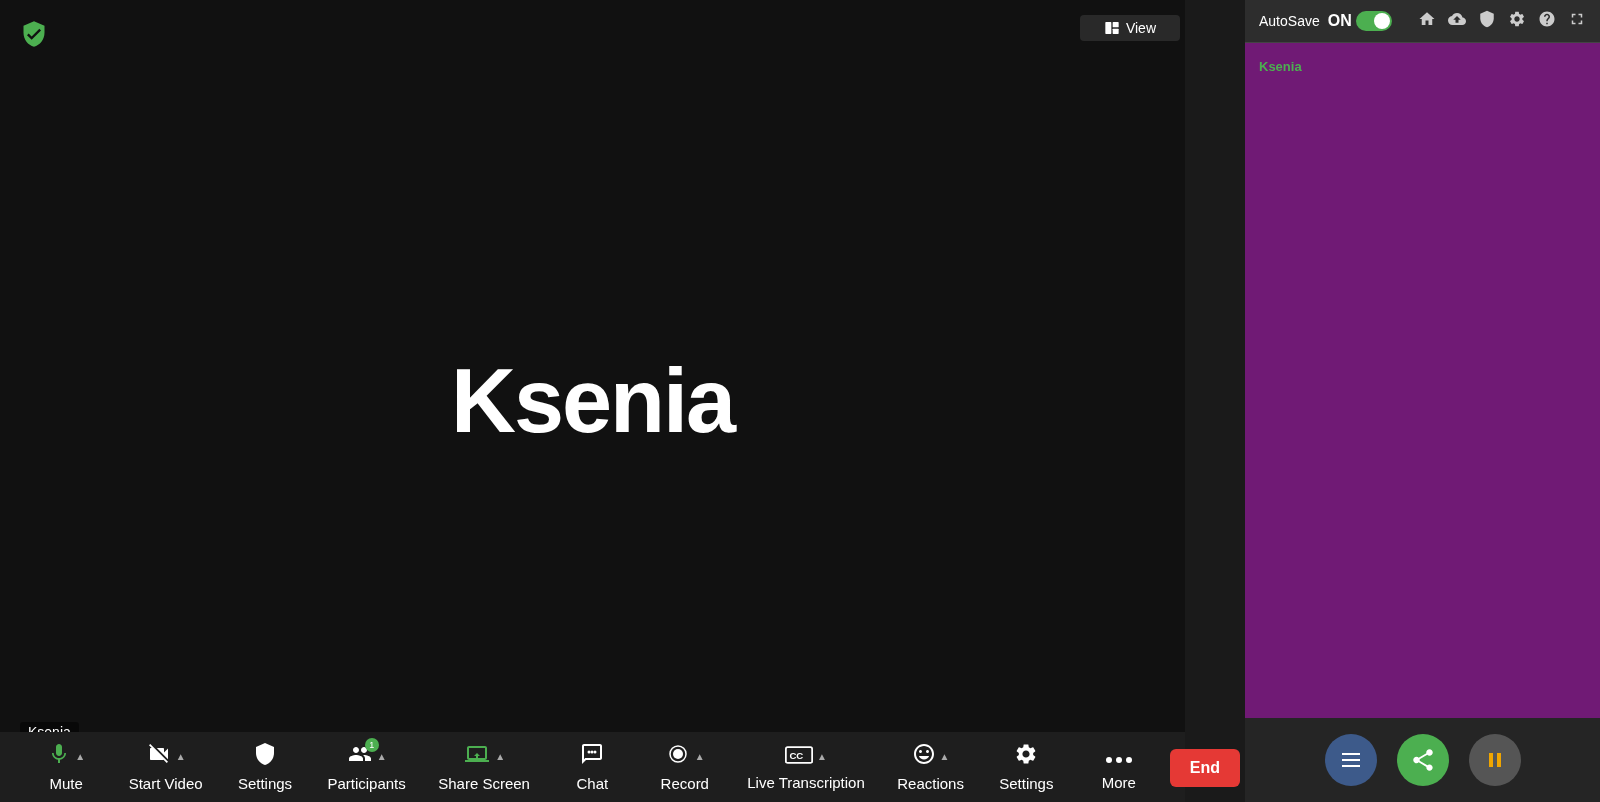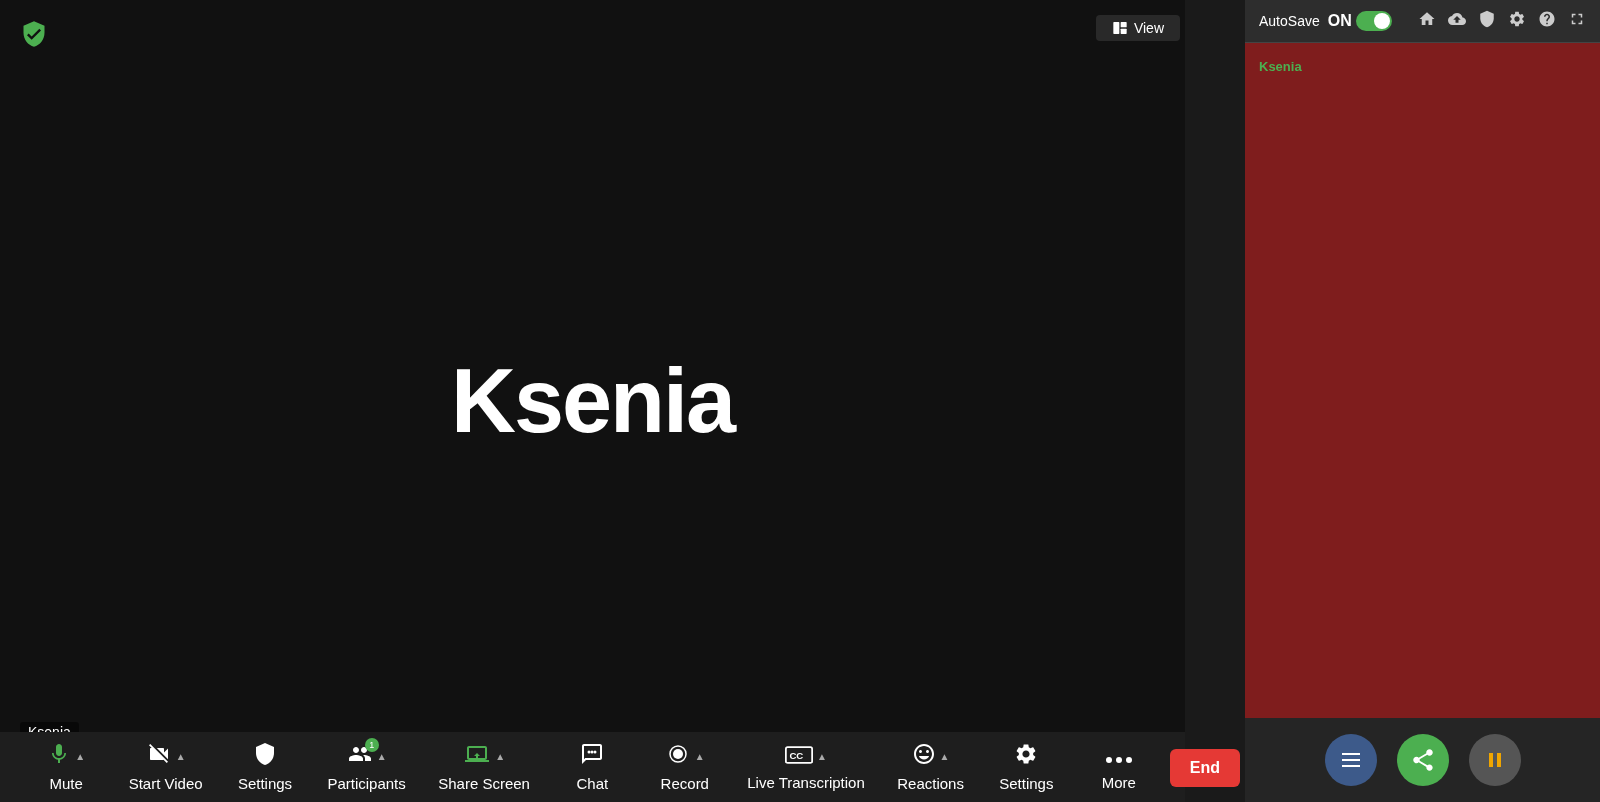--- a/index.html
+++ b/index.html
@@ -61,32 +61,32 @@
       position: absolute;
       top: 15px;
       right: 420px;
       color: #ffffff;
       font-size: 14px;
       cursor: pointer;
       display: flex;
       align-items: center;
       gap: 6px;
       background: rgba(255,255,255,0.1);
-      padding: 5px 16px;
+      padding: 5px 24px;
       border-radius: 4px;
     }
 
     
     #side-panel {
       position: absolute;
       top: 0;
       right: 0;
       width: 355px;
       height: 802px;
-      background: #7f1d1d;
+      background: #701a75;
       display: flex;
       flex-direction: column;
     }
 
     
     #autosave-header {
       background: #2d2d2d;
       border-bottom: 1px solid #444;
       padding: 10px 14px;
       display: flex;

